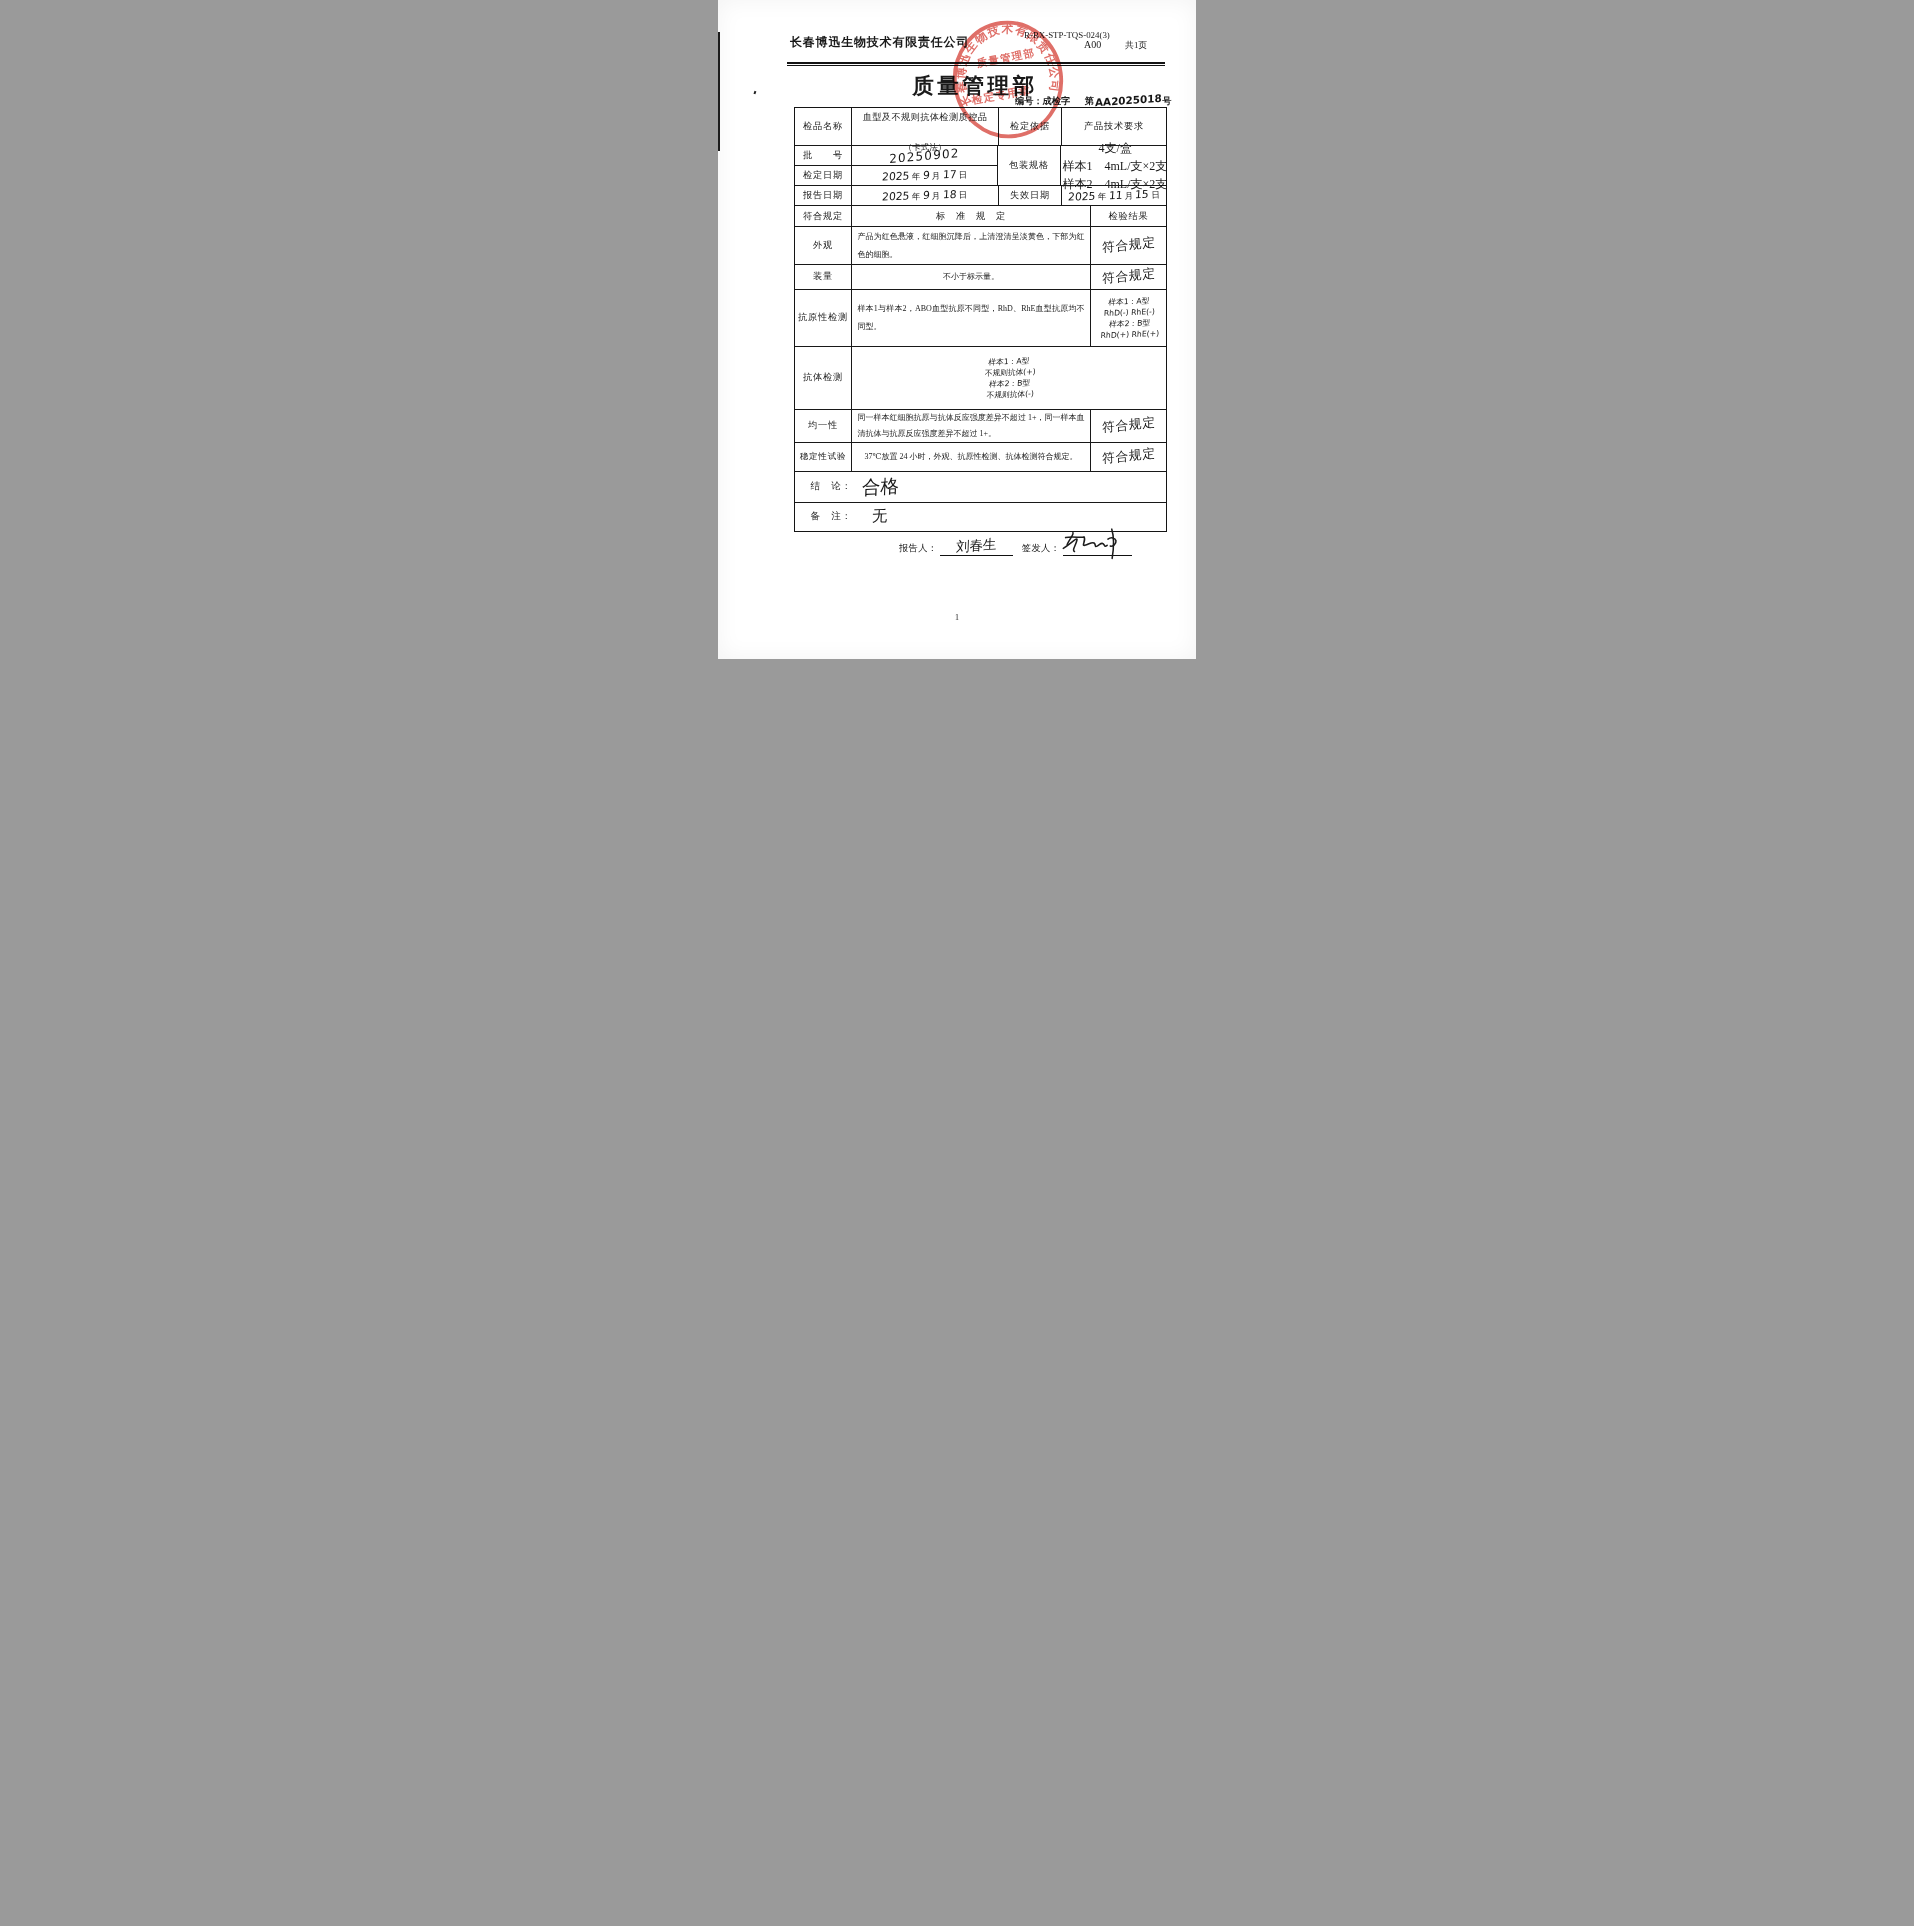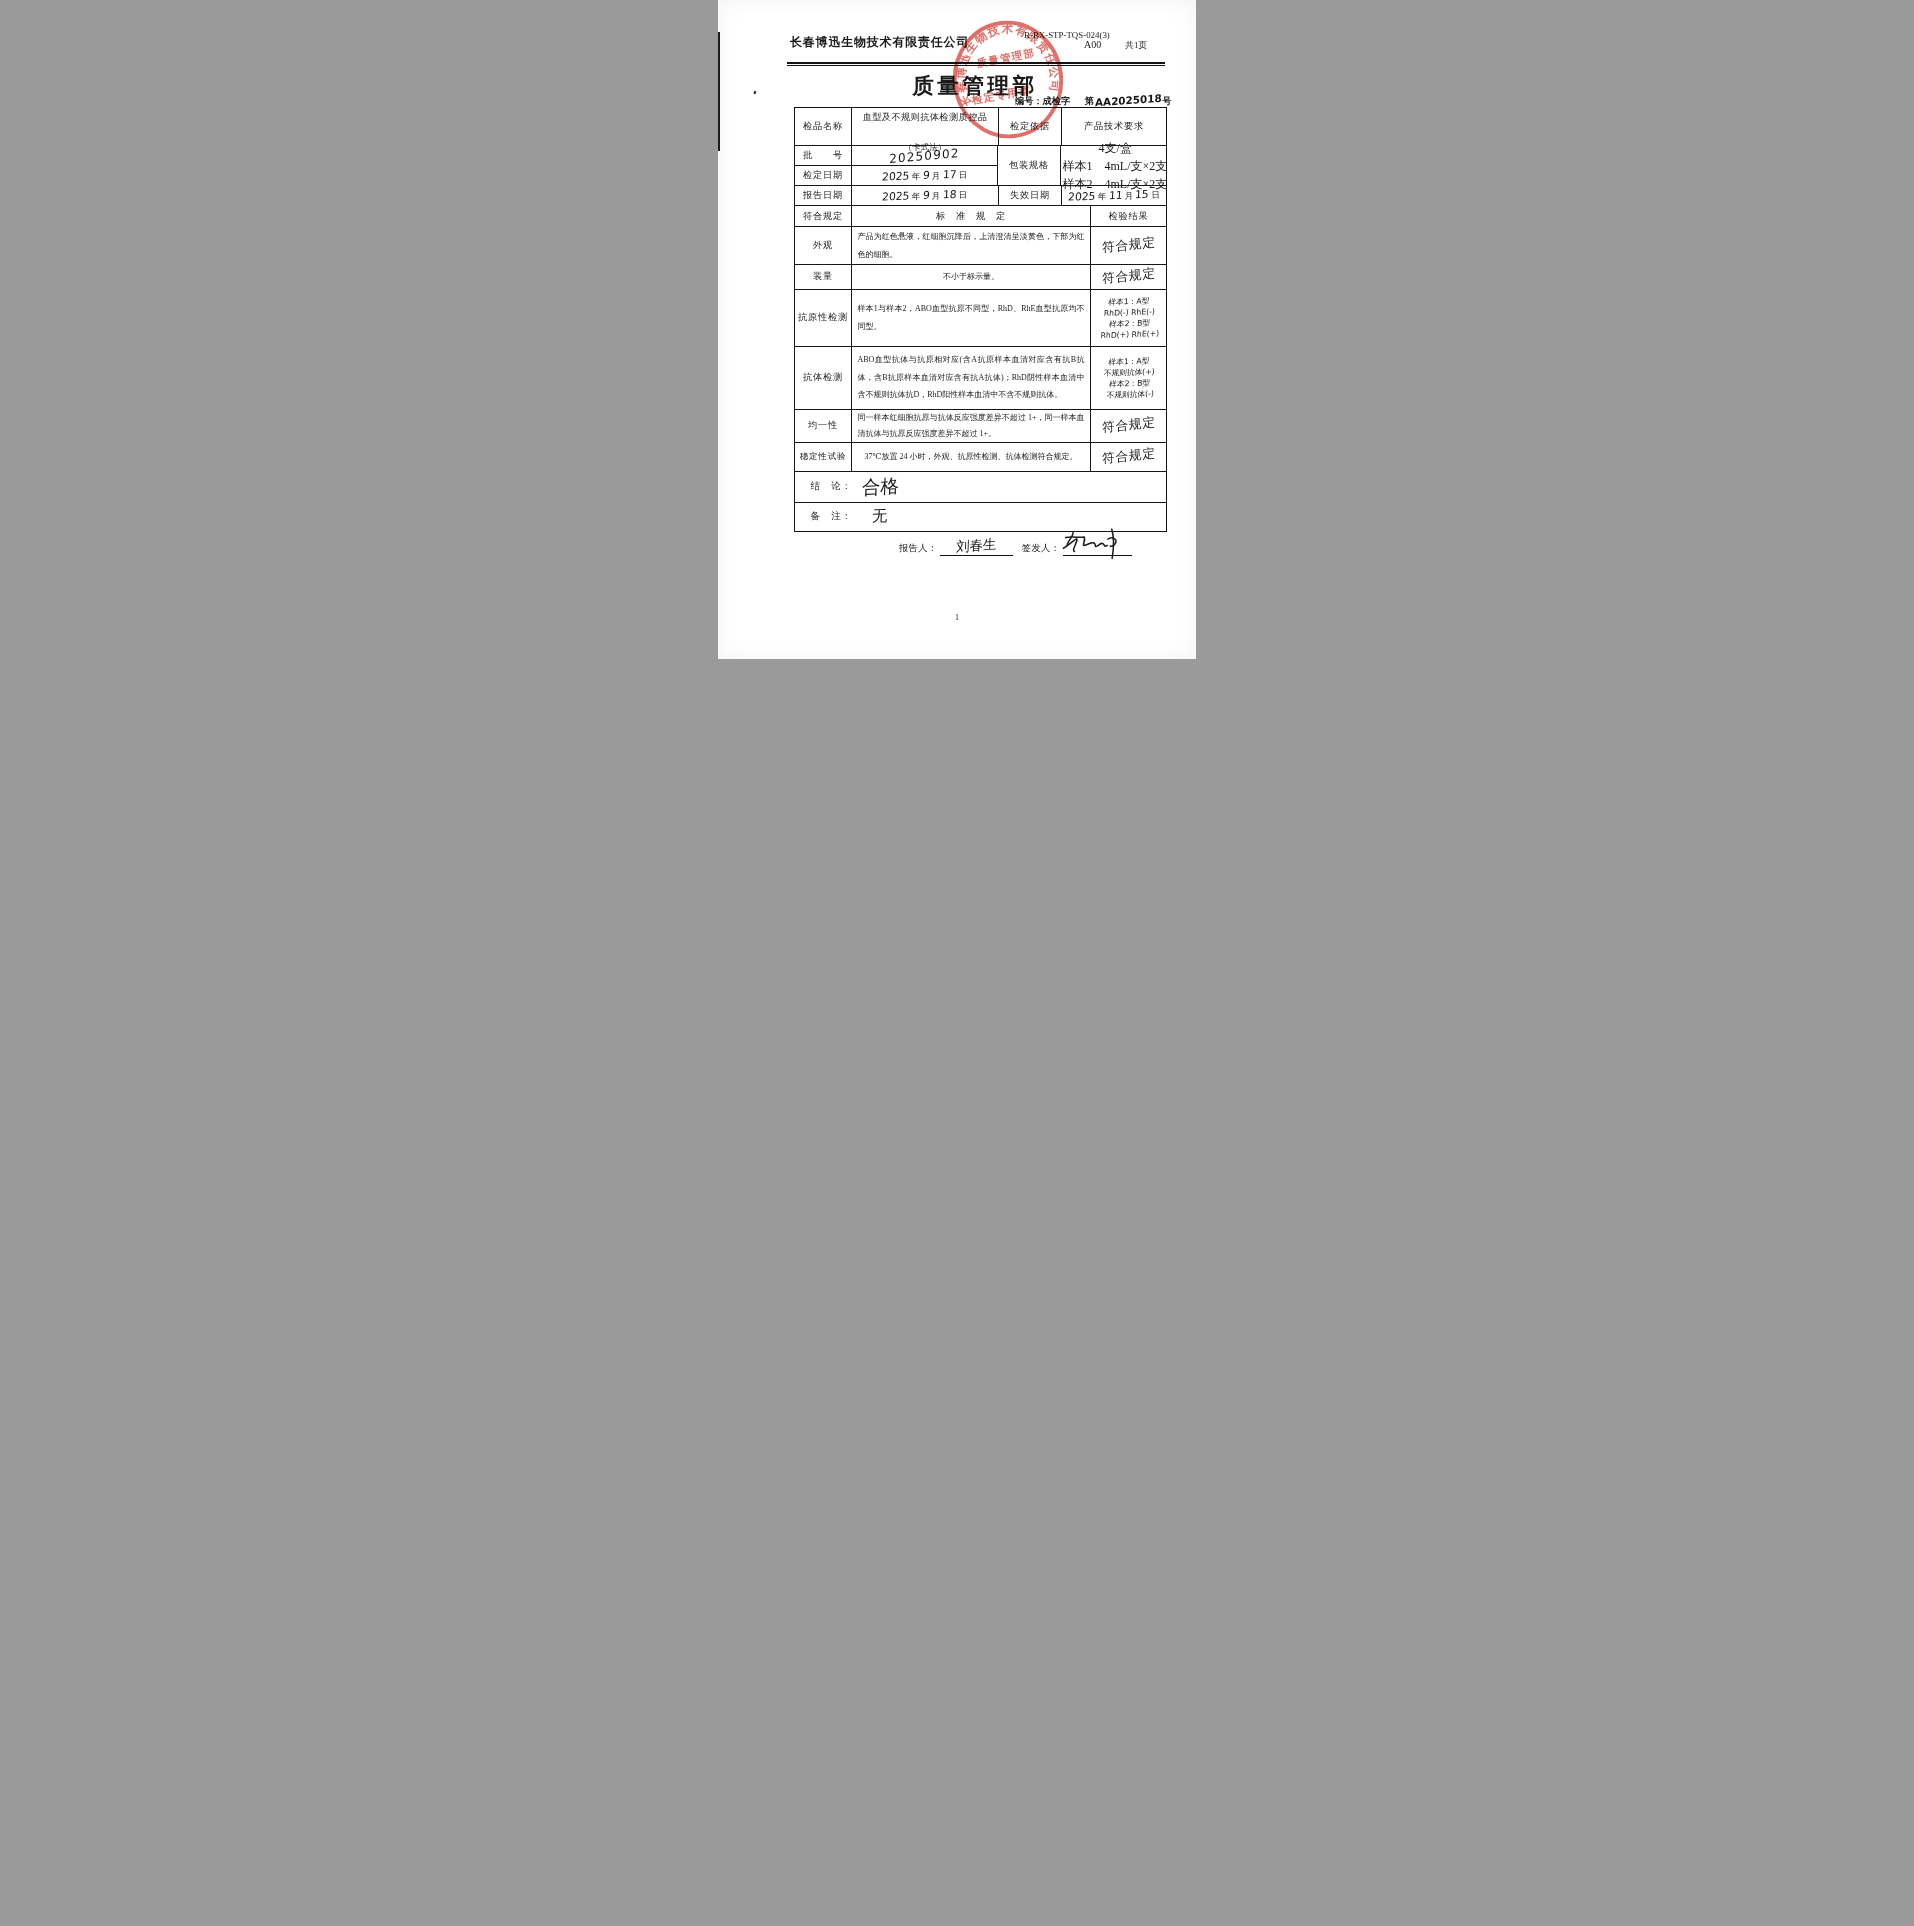--- a/index.html
+++ b/index.html
@@ -216,23 +216,20 @@
       <div class="cell grow last res-lines hand">
         <div>样本1：A型</div>
         <div>RhD(-) RhE(-)</div>
         <div>样本2：B型</div>
         <div>RhD(+) RhE(+)</div>
       </div>
     </div>
 
     <div class="row hG">
       <div class="cell w-item label">抗体检测</div>
-      <div class="cell w-std">
-        <span class="std">ABO血型抗体与抗原相对应(含A抗原样本血清对应含有抗B抗体，含B抗原样本血清对应含有抗A抗体)；RhD阴性样本血清中含不规则抗体抗D，RhD阳性样本血清中不含不规则抗体。</span>
-      </div>
       <div class="cell grow last res-lines hand">
         <div>样本1：A型</div>
         <div>不规则抗体(+)</div>
         <div>样本2：B型</div>
         <div>不规则抗体(-)</div>
       </div>
     </div>
 
     <div class="row thick hH">
       <div class="cell w-item label">均一性</div>

